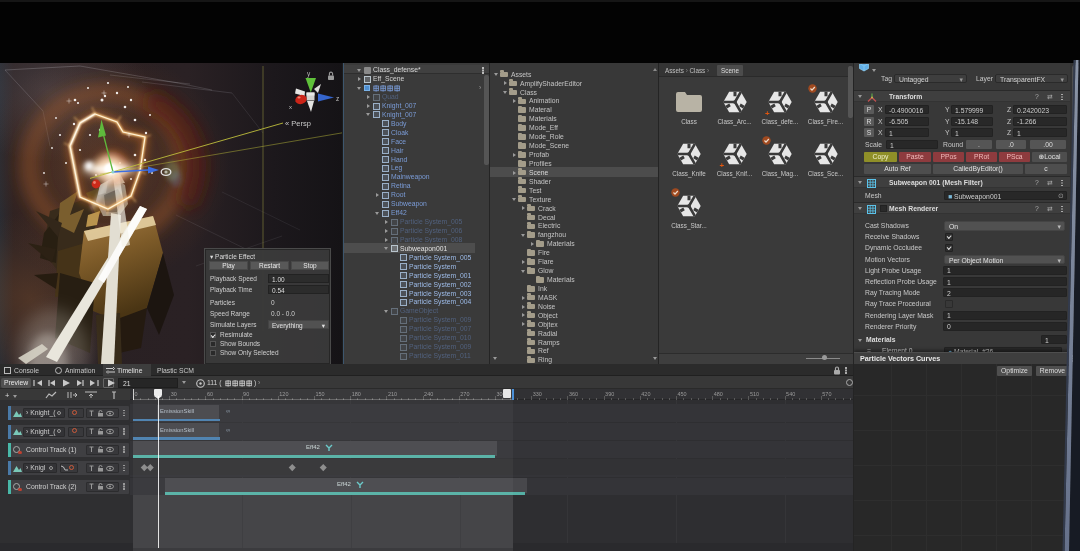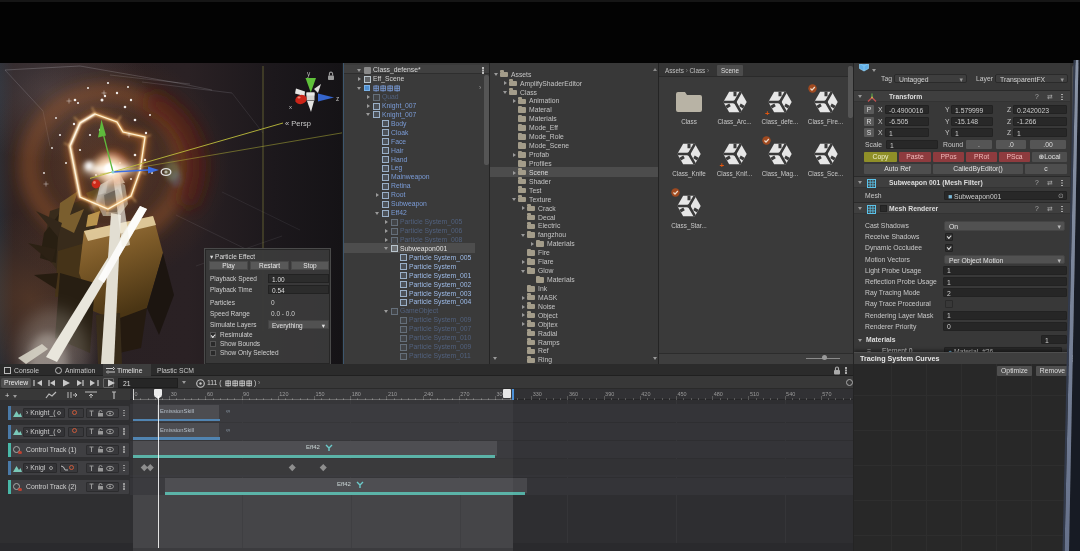--- a/index.html
+++ b/index.html
@@ -547,21 +547,21 @@
     <div class="a" style="left:89px;top:247.6px;width:124px;height:9px;background:#262626;border:1px solid #222;border-radius:1px;padding:0.5px 0 0 3px;color:#ccc;">1</div>
     <div class="tx" style="left:11px;top:259.8px;">Renderer Priority</div>
     <div class="a" style="left:89px;top:258.8px;width:124px;height:9px;background:#262626;border:1px solid #222;border-radius:1px;padding:0.5px 0 0 3px;color:#ccc;">0</div>
     <div class="a tri-d" style="left:4px;top:276px;"></div>
     <div class="tx" style="left:12px;top:273px;color:#ddd;font-weight:bold;">Materials</div>
     <div class="a" style="left:187px;top:272px;width:26px;height:9px;background:#262626;border:1px solid #222;border-radius:1px;padding:0.5px 0 0 3px;color:#ccc;">1</div>
     <div class="tx" style="left:13px;top:284px;color:#bbb;">=</div>
     <div class="tx" style="left:28px;top:284px;">Element 0</div>
     <div class="a" style="left:90px;top:283.5px;width:118px;height:9px;background:#282828;border:1px solid #222;border-radius:1px;padding:0.5px 0 0 3px;color:#ccc;"><span style="color:#6ab0d8">●</span> Material_#26</div>
     <div class="a" style="left:0;top:289px;width:227px;height:12px;background:#3e3e3e;border-top:1px solid #4e4e4e;box-shadow:0 -2px 3px rgba(0,0,0,0.4);"></div>
-    <div class="tx" style="left:6px;top:291px;color:#e8e8e8;font-weight:bold;font-size:7.2px;">Tracing System Curves</div>
+    <div class="tx" style="left:6px;top:291px;color:#e8e8e8;font-weight:bold;font-size:7.2px;">Particle Vectors Curves</div>
     <div class="a" style="left:218px;top:292px;width:1.5px;height:1.5px;background:#aaa;box-shadow:0 2.5px #aaa,0 5px #aaa;"></div>
     <div class="a" style="left:0;top:301px;width:227px;height:187px;background:#282828;"></div>
     <div class="a" style="left:37px;top:301px;width:1px;height:187px;background:#2e2e2e;"></div>
     <div class="a" style="left:72px;top:301px;width:1px;height:187px;background:#2e2e2e;"></div>
     <div class="a" style="left:107px;top:301px;width:1px;height:187px;background:#2e2e2e;"></div>
     <div class="a" style="left:142px;top:301px;width:1px;height:187px;background:#2e2e2e;"></div>
     <div class="a" style="left:177px;top:301px;width:1px;height:187px;background:#2e2e2e;"></div>
     <div class="a" style="left:212px;top:301px;width:1px;height:187px;background:#2e2e2e;"></div>
     <div class="a" style="left:0;top:332px;width:227px;height:1px;background:#2e2e2e;"></div>
     <div class="a" style="left:0;top:367px;width:227px;height:1px;background:#2e2e2e;"></div>

